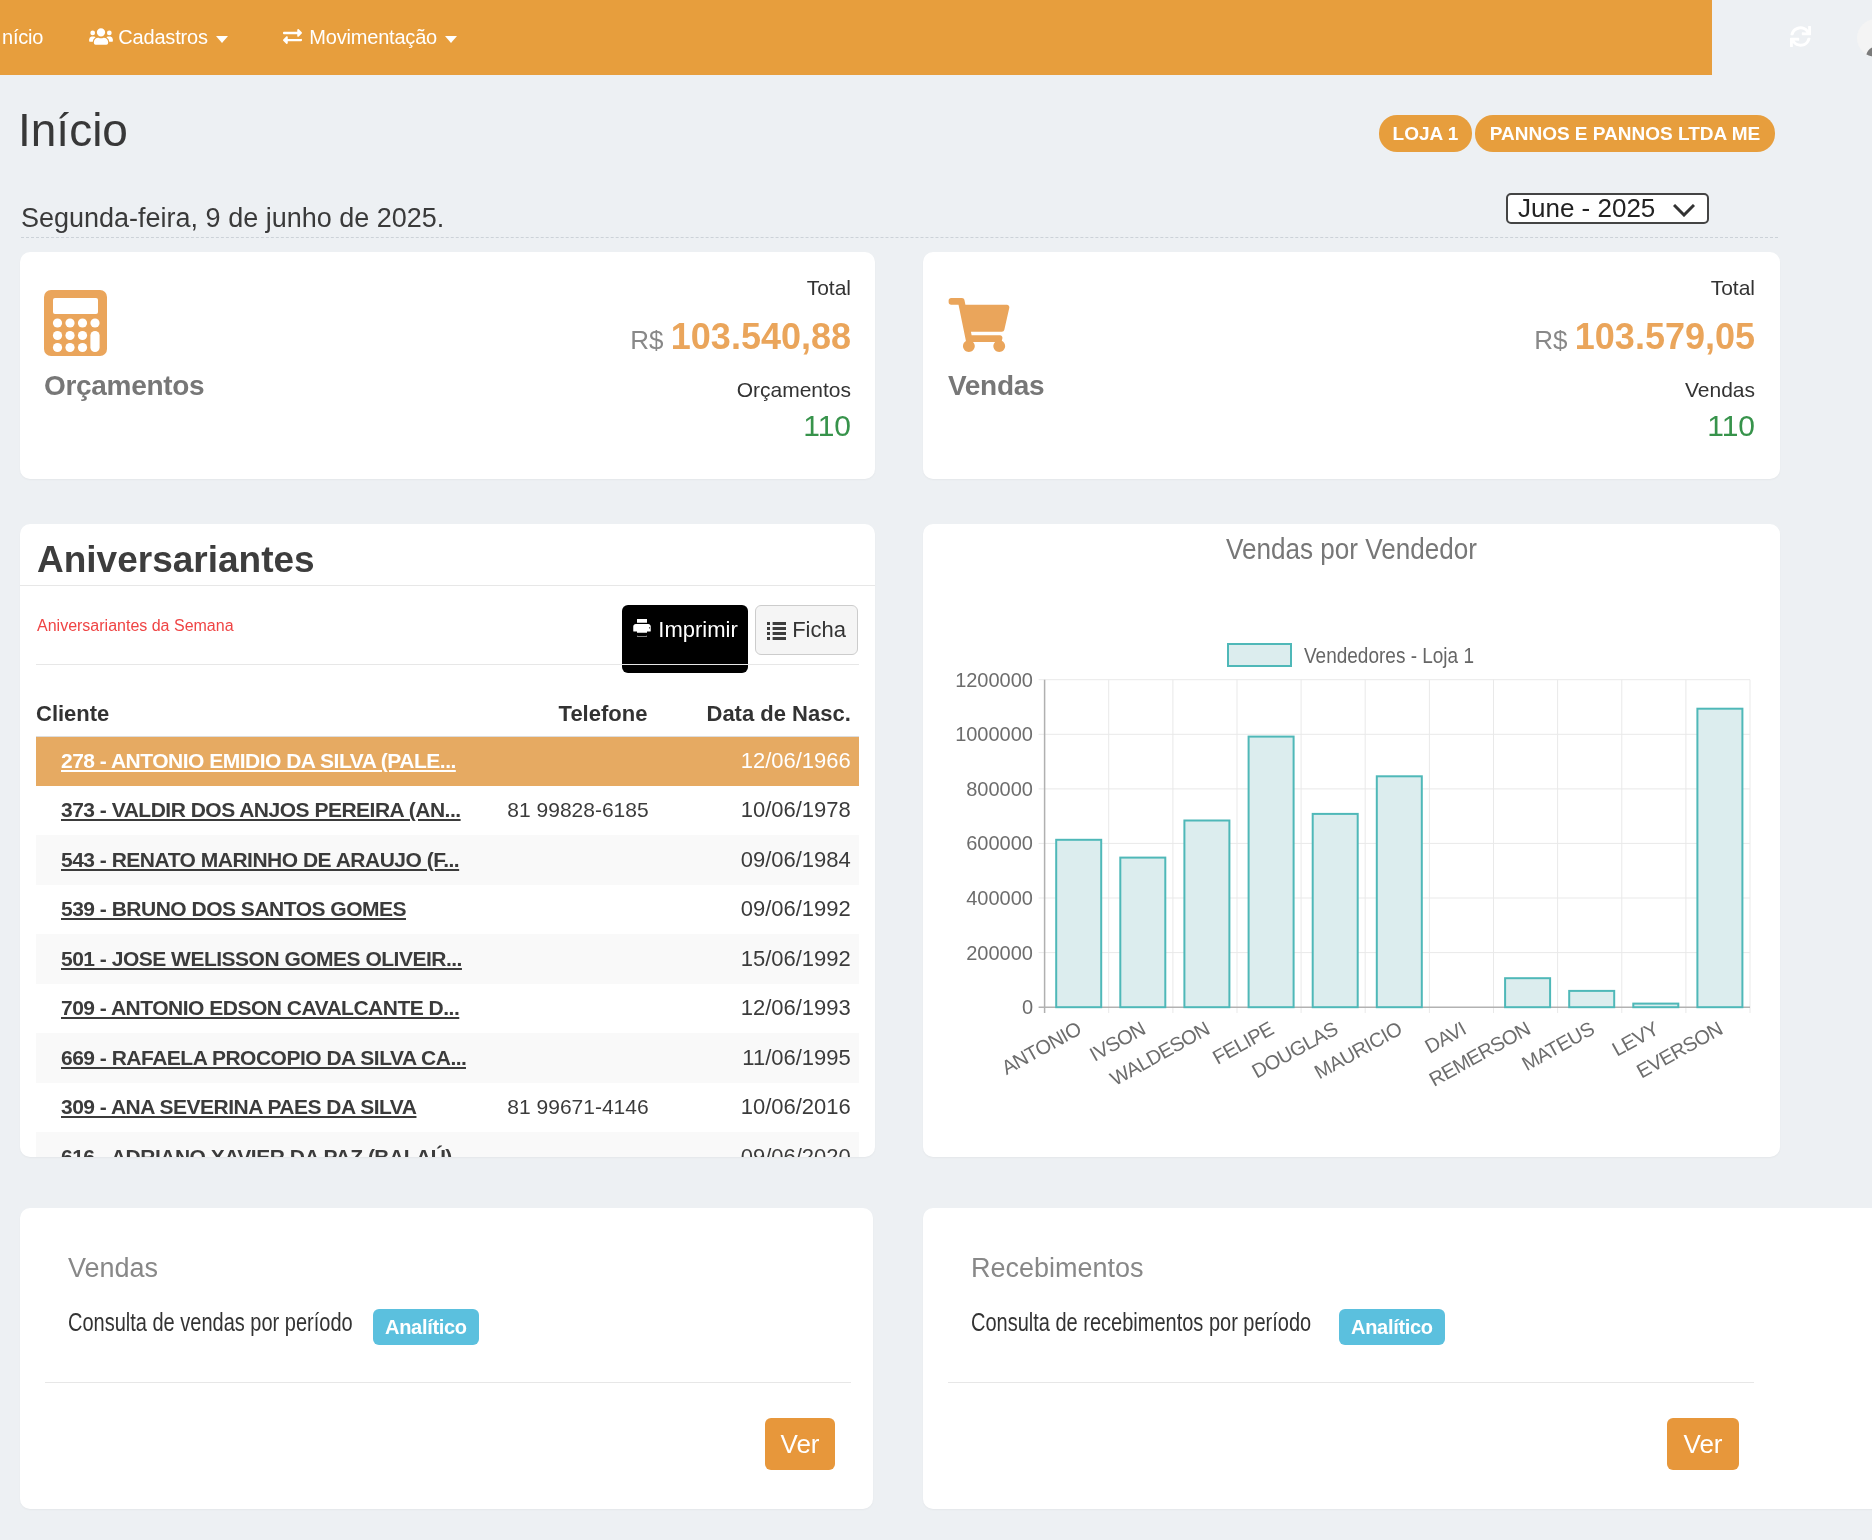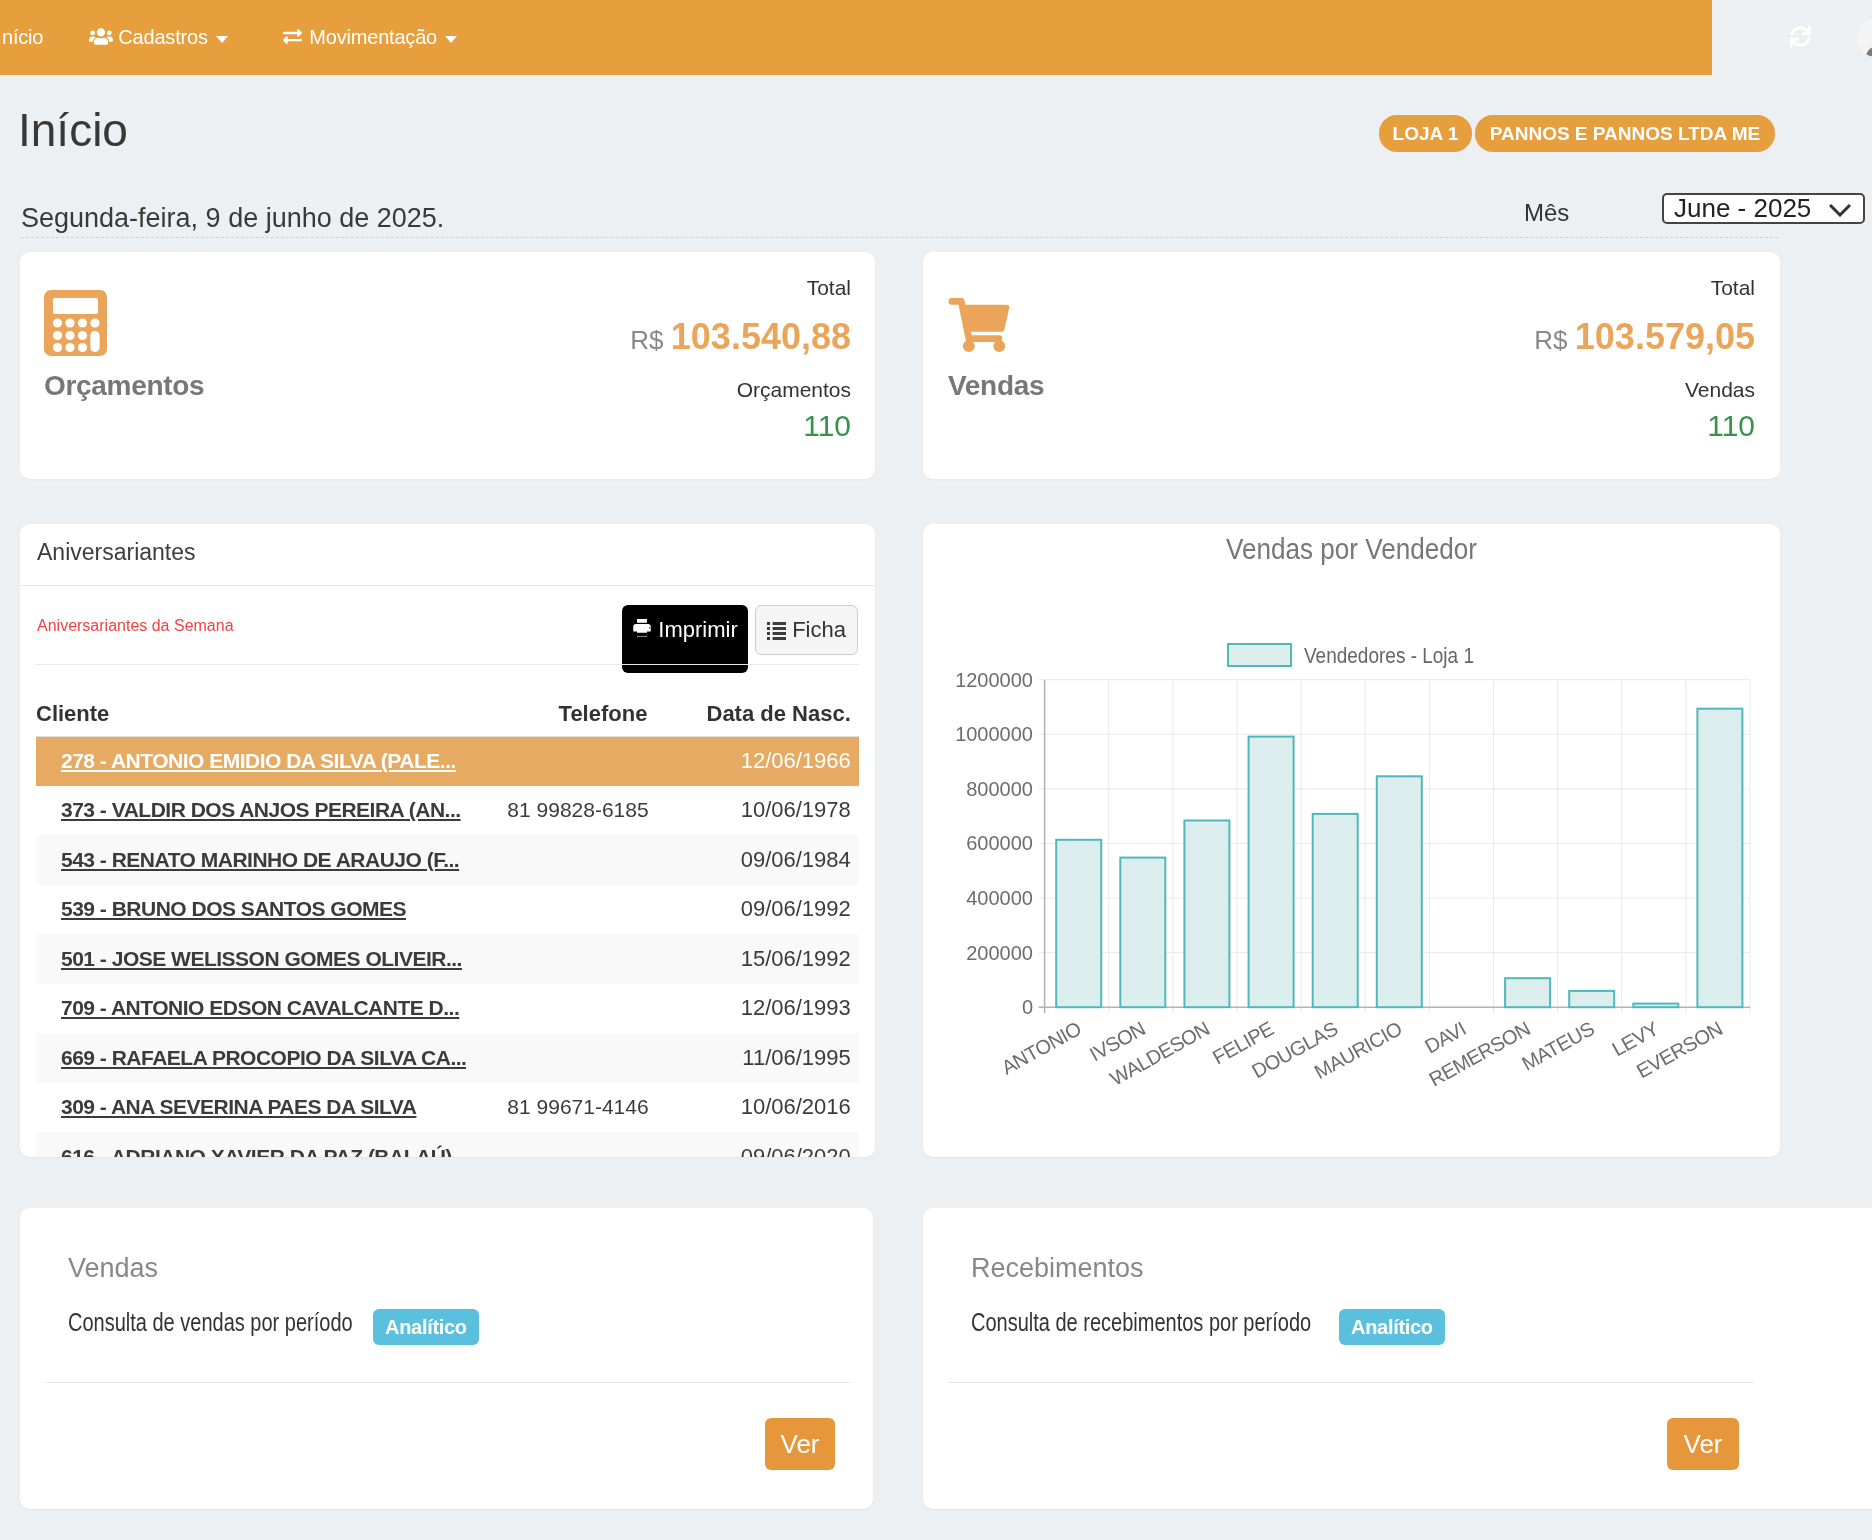--- a/index.html
+++ b/index.html
@@ -49,21 +49,21 @@
         <path d="M9 38 a15 12 0 0 1 30 0 z" fill="#7b7b7b"></path>
       </svg>
   </div>
 </div>
 
 <div class="abs" style="left:18px; top:103px; font-size:46px; color:#383838;">Início</div>
 <div class="obadge" style="left:1379px; top:115px; width:93px;">LOJA 1</div>
 <div class="obadge" style="left:1475px; top:115px; width:300px;">PANNOS E PANNOS LTDA ME</div>
 <div class="abs" style="left:21px; top:203px; font-size:27px; color:#3a3a3a;">Segunda-feira, 9 de junho de 2025.</div>
 <div class="abs" style="left:1524px; top:199px; font-size:24px; color:#333;">Mês</div>
-<div class="abs" style="left:1662px; top:193px; width:203px; height:31px; background:#fff; border:2px solid #444; border-radius:5px; font-size:26px; color:#222; line-height:27px; padding-left:10px;">June - 2025
+<div class="abs" style="left:1506px; top:193px; width:203px; height:31px; background:#fff; border:2px solid #444; border-radius:5px; font-size:26px; color:#222; line-height:27px; padding-left:10px;">June - 2025
   <svg width="22" height="13" viewBox="0 0 22 13" style="position:absolute; right:12px; top:9px;">
       <path d="M1 1 L11 11 L21 1" stroke="#333" stroke-width="3" fill="none"></path>
     </svg>
 </div>
 <div class="abs" style="left:21px; top:237px; width:1757px; border-top:1px dashed #ccd2d8;"></div>
 
 <div class="card" style="left:20px; top:252px; width:855px; height:227px;">
   <svg class="abs" style="left:24px; top:38px;" width="63" height="66" viewBox="0 0 63 66">
     <rect x="0" y="0" width="63" height="66" rx="7" fill="#eaa55b"></rect>
     <rect x="9" y="8" width="45" height="16" rx="2" fill="#fff"></rect>
@@ -93,21 +93,21 @@
     <path d="M528.12 301.319l47.273-208C578.806 78.301 567.391 64 551.99 64H159.208l-9.166-44.81C147.758 8.021 137.93 0 126.529 0H24C10.745 0 0 10.745 0 24v16c0 13.255 10.745 24 24 24h69.883l70.248 343.435C147.325 417.1 136 435.222 136 456c0 30.928 25.072 56 56 56s56-25.072 56-56c0-15.674-6.447-29.835-16.824-40h209.647C430.447 426.165 424 440.326 424 456c0 30.928 25.072 56 56 56s56-25.072 56-56c0-22.172-12.888-41.332-31.579-50.405l5.517-24.276c3.413-15.018-8.002-29.319-23.403-29.319H218.117l-6.545-32h293.145c11.206 0 20.92-7.754 23.403-18.681z"></path>
   </svg>
   <div class="abs" style="left:25px; top:118px; font-size:28px; font-weight:bold; color:#777; letter-spacing:-0.3px;">Vendas</div>
   <div class="rcol" style="right:25px; top:24px; width:400px; font-size:21px; color:#333;">Total</div>
   <div class="rcol" style="right:25px; top:64px; width:500px;"><span style="font-size:26px; color:#888;">R$ </span><span style="font-size:36px; font-weight:bold; color:#eaa55b;">103.579,05</span></div>
   <div class="rcol" style="right:25px; top:126px; width:400px; font-size:21px; color:#333;">Vendas</div>
   <div class="rcol" style="right:25px; top:157px; width:400px; font-size:30px; color:#37934b;">110</div>
 </div>
 
 <div class="card" style="left:20px; top:524px; width:855px; height:633px; overflow:hidden;">
-  <div class="abs" style="left:17px; top:15px; font-size:23px; font-weight:normal; color:#3d3d3d;">Aniversariantes</div>
+  <div class="abs" style="left:17px; top:15px; font-size:37px; font-weight:bold; color:#3d3d3d;">Aniversariantes</div>
   <div class="hr" style="left:0; top:61px; width:855px;"></div>
   <div class="abs" style="left:17px; top:93px; font-size:16px; color:#ef4444;">Aniversariantes da Semana</div>
   <div class="btn" style="left:602px; top:81px; width:126px; height:68px; background:#000000; color:#fff; font-size:22px; line-height:50px;">
     <svg width="20" height="20" viewBox="0 0 512 512" fill="#fff" style="vertical-align:-2px;">
         <path d="M128 0h256v96H128V0zm288 128H96c-35.3 0-64 28.7-64 64v112c0 8.8 7.2 16 16 16h80v96c0 8.8 7.2 16 16 16h224c8.8 0 16-7.2 16-16v-96h80c8.8 0 16-7.2 16-16V192c0-35.3-28.7-64-64-64zm-32 320H128v-96h256v96zm64-208c-8.8 0-16-7.2-16-16s7.2-16 16-16 16 7.2 16 16-7.2 16-16 16z"></path>
       </svg>
     Imprimir</div>
   <div class="btn" style="left:735px; top:81px; width:103px; height:50px; background:#f5f5f5; border:1px solid #ccc; color:#333; font-size:22px; line-height:48px;">
     <svg width="19" height="19" viewBox="0 0 19 19" fill="#3d3d3d" style="vertical-align:-3px;">
       <rect x="0" y="1" width="3" height="3"></rect>

